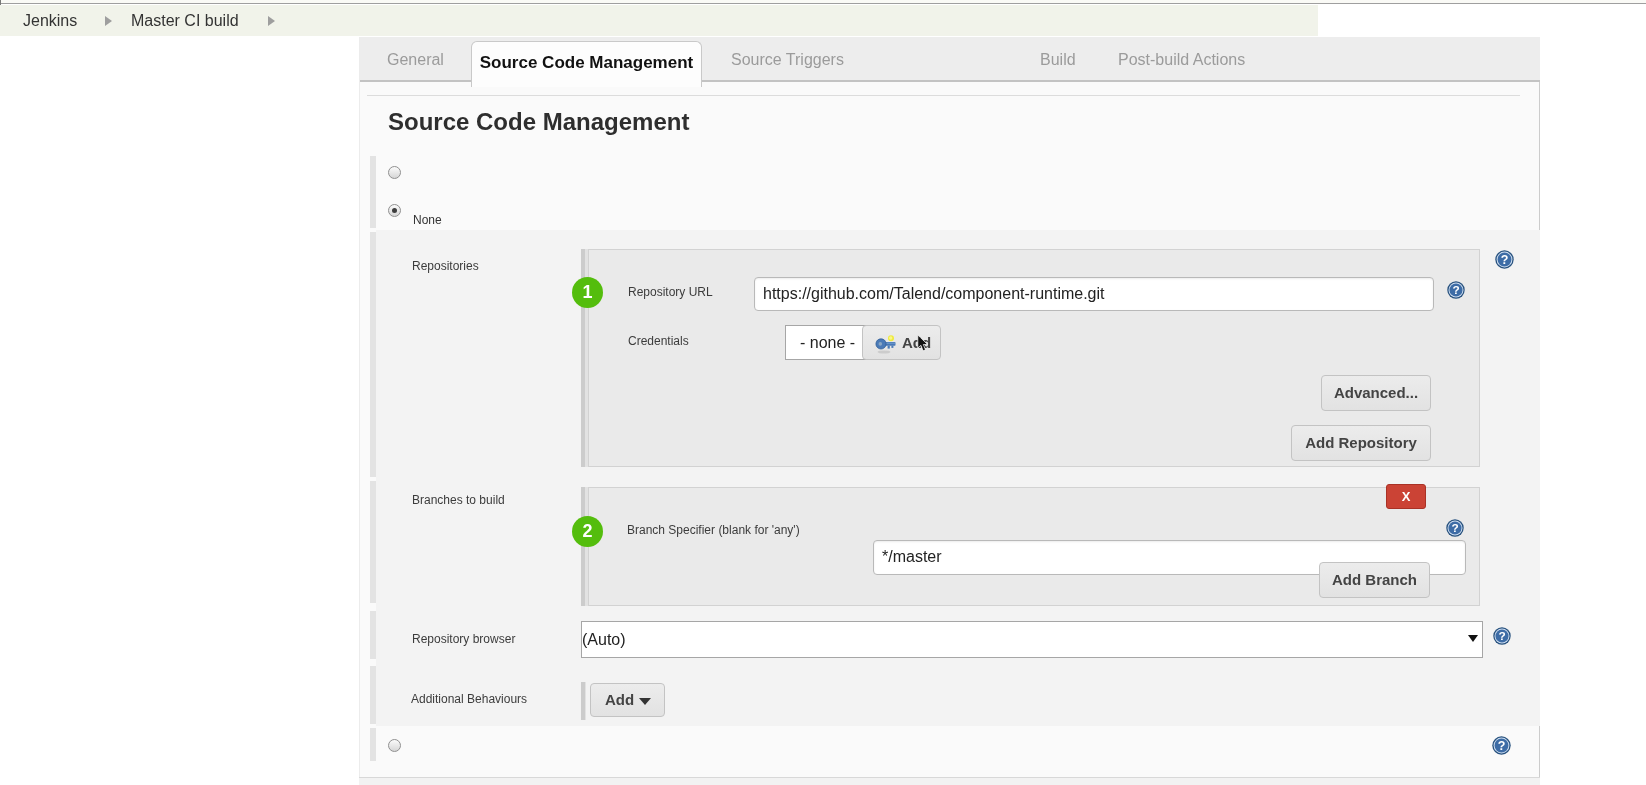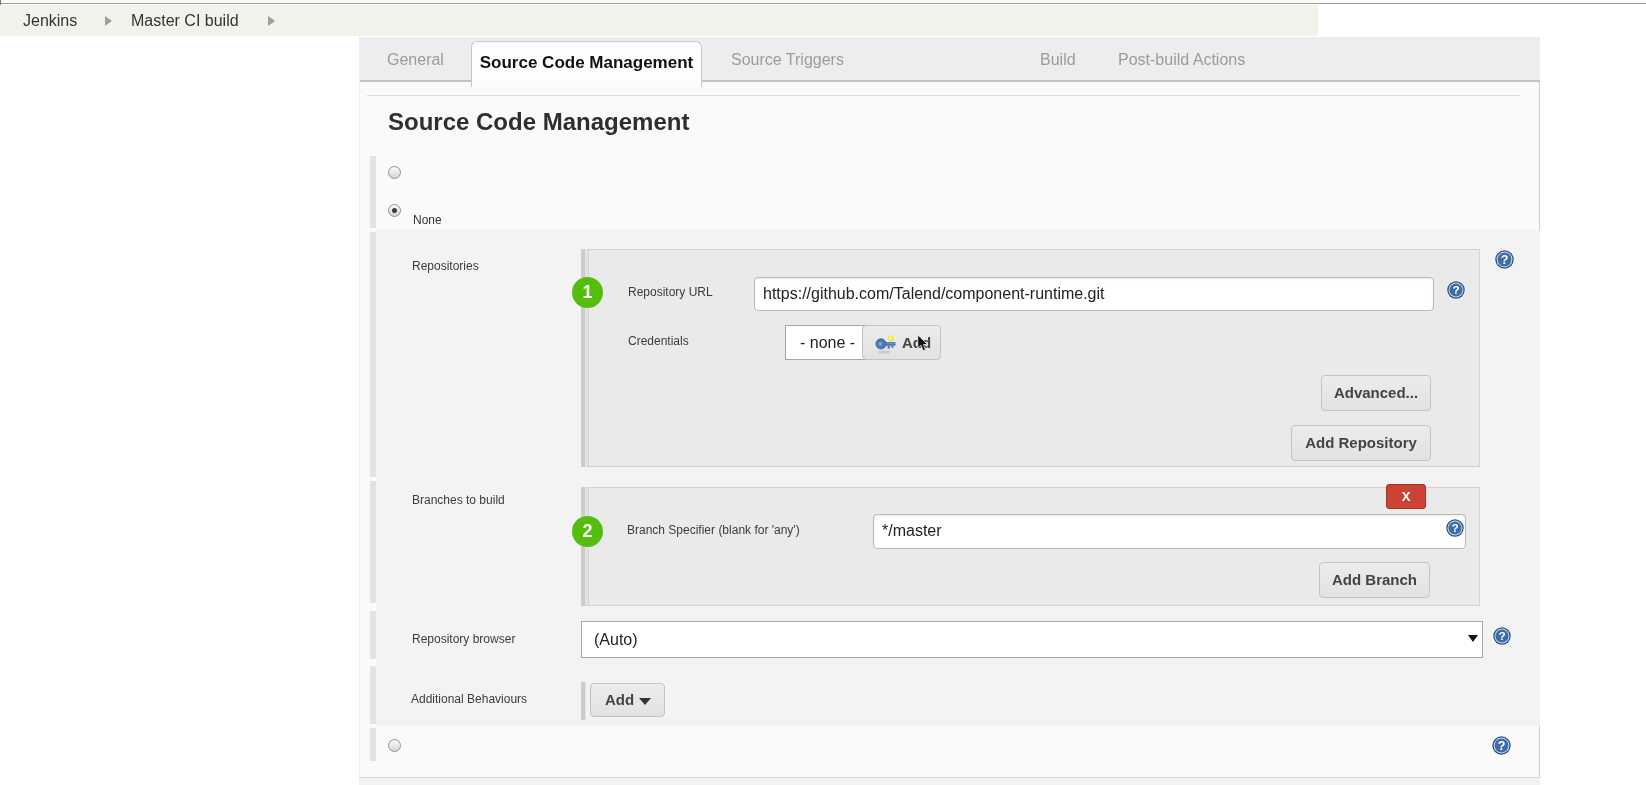--- a/index.html
+++ b/index.html
@@ -96,25 +96,25 @@
   <div class="btn" style="left:503px; top:288px; width:79px; height:35px; line-height:33px; padding-left:30px;">Add</div>
   <div class="btn" style="left:962px; top:338px; width:110px; height:36px; line-height:34px;">Advanced...</div>
   <div class="btn" style="left:932px; top:388px; width:140px; height:36px; line-height:34px;">Add Repository</div>
 
   <div class="flabel" style="left:53px; top:456px;">Branches to build</div>
   <div class="dragger" style="top:450px; height:119px;"></div>
   <div class="panel" style="top:450px; height:119px;"></div>
   <div class="abs" id="redx">X</div>
   <div class="badge" style="left:213px; top:479px;">2</div>
   <div class="flabel" style="left:268px; top:486px;">Branch Specifier (blank for 'any')</div>
-  <div class="input" style="left:514px; top:477px; width:593px; height:35px;">*/master</div>
+  <div class="input" style="left:514px; top:503px; width:593px; height:35px;">*/master</div>
   <div class="btn" style="left:960px; top:525px; width:111px; height:36px; line-height:34px;">Add Branch</div>
 
   <div class="flabel" style="left:53px; top:595px;">Repository browser</div>
-  <div class="selectbox" style="left:222px; top:584px; width:902px; height:37px; line-height:35px; padding-left:12px;">(Auto)<span class="selcaret" style="left:1244px; top:13px; border-left-width:5px; border-right-width:5px; border-top-width:7px; left:886px;"></span></div>
+  <div class="selectbox" style="left:222px; top:584px; width:902px; height:37px; line-height:35px; ">(Auto)<span class="selcaret" style="left:1244px; top:13px; border-left-width:5px; border-right-width:5px; border-top-width:7px; left:886px;"></span></div>
 
   <div class="flabel" style="left:52px; top:655px;">Additional Behaviours</div>
   <div class="dragger" style="top:645px; height:38px; left:222px; width:5px;"></div>
   <div class="btn" style="left:231px; top:646px; width:75px; height:34px; line-height:32px; text-align:left; padding-left:14px;">Add<span class="selcaret" style="left:48px; top:14px; border-top-color:#333; border-top-width:7px; border-left-width:6px; border-right-width:6px;"></span></div>
 
   <div class="radio" style="left:29px; top:702px;"></div>
   <div class="rlabel" style="left:54px; top:701px;">Subversion</div>
 </div>
 
 <div class="abs" id="botline"></div>

